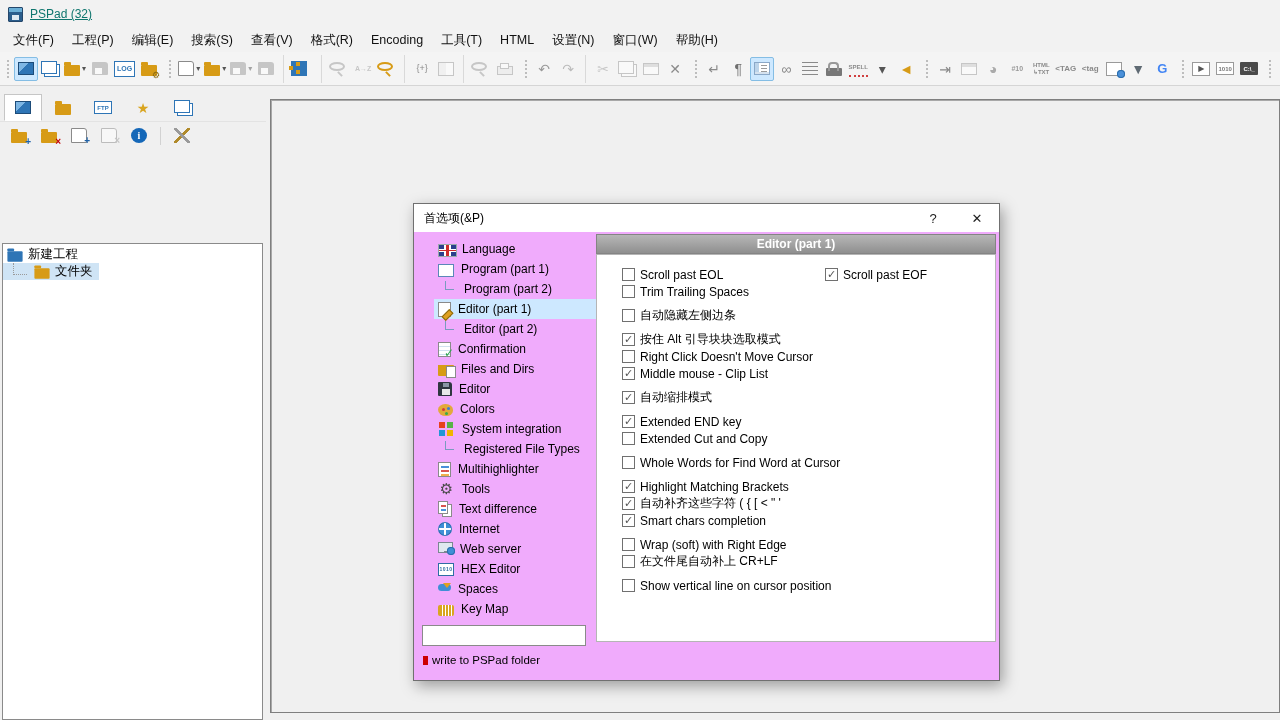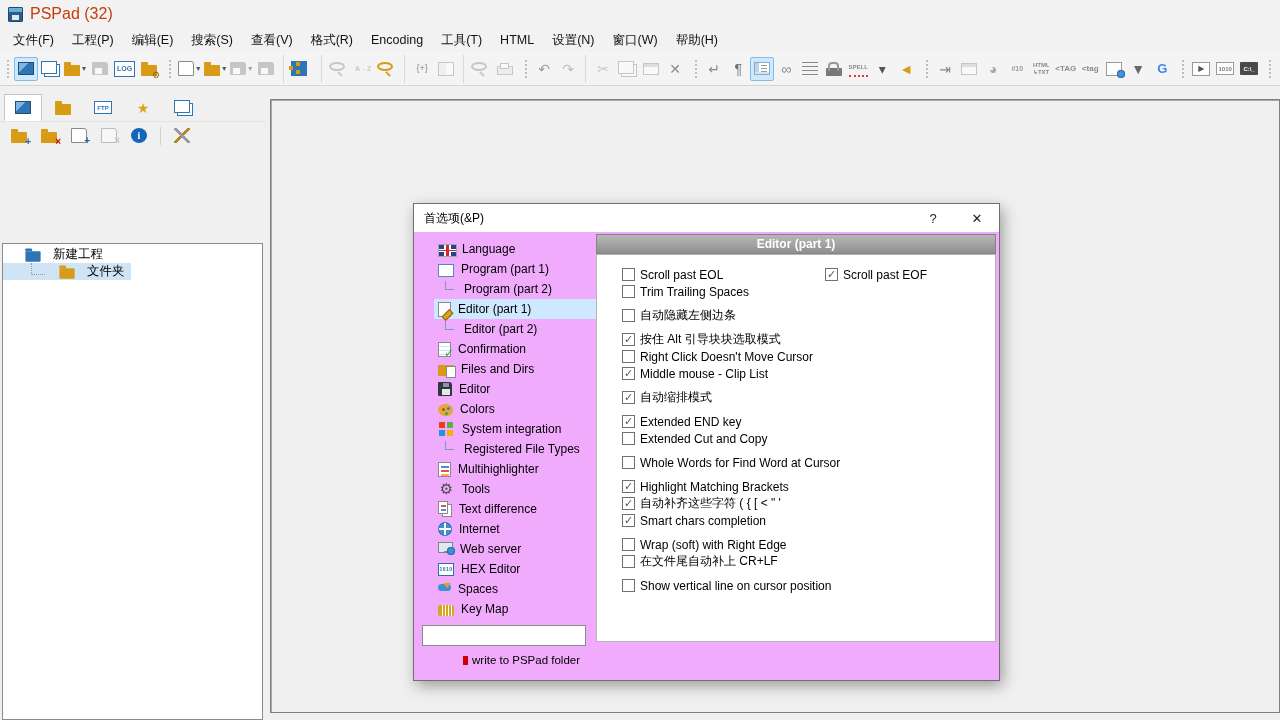--- a/index.html
+++ b/index.html
@@ -1,21 +1,21 @@
 <!DOCTYPE html>
 <html><head>
 <meta charset="utf-8">
 <style>
   * { margin:0; padding:0; box-sizing:border-box; }
   html,body { width:1280px; height:720px; overflow:hidden; }
   body { font-family:"Liberation Sans","DejaVu Sans",sans-serif; background:#f0f0f0; position:relative; font-size:12px; color:#000; }
 
   
   #titlebar { height:28px; background:#f2f2f2; display:flex; align-items:center; padding-left:8px; gap:7px; }
-  #title-text { color:#c2410c; font-size:16px; }
+  #title-text { color:#0f766e; font-size:12px;text-decoration:underline; }
   #app-icon { width:15px; height:15px; background:linear-gradient(#6aaed6 0 28%, #2b5d8c 28% 100%); border:1px solid #24476b; border-radius:1px; position:relative; }
   #app-icon::after { content:""; position:absolute; left:3px; bottom:1px; width:7px; height:5px; background:#dfe9f2; }
   #menubar { height:24px; display:flex; align-items:center; padding-left:4px; background:#f2f2f2; }
   .menu-item { padding:3px 9px; font-size:12.5px; color:#111; }
   #toolbar { height:34px; background:#f4f4f4; display:flex; align-items:center; padding:0 2px; border-bottom:1px solid #d5d5d5; }
   .tb-group { display:flex; align-items:center; height:28px; padding:0 3px; }
   .tb-group.sep { border-left:1px solid #d9d9d9; margin-left:2px; padding-left:5px; }
   .grip { width:5px; height:20px; margin:0 3px 0 1px; background-image:radial-gradient(#bdbdbd 1px, transparent 1.2px); background-size:4px 4px; }
   .tb-btn { min-width:24px; height:24px; display:flex; align-items:center; justify-content:center; border:1px solid transparent; border-radius:2px; padding:0 1px; }
   .tb-btn.hl { background:#cde8ff; border-color:#84bde4; }
@@ -68,21 +68,21 @@
 
   
   #sidepanel { position:absolute; left:0; top:88px; width:266px; bottom:0; background:#f0f0f0; }
   #side-tabs { display:flex; gap:2px; padding:6px 0 0 4px; height:33px; }
   .side-tab { width:38px; height:27px; display:flex; align-items:center; justify-content:center; border:1px solid transparent; }
   .side-tab.active { background:#fff; border-color:#c6c6c6; border-bottom-color:#fff; }
   #side-toolbar { display:flex; align-items:center; gap:4px; padding:4px 6px; height:28px; border-top:1px solid #e3e3e3; }
   .side-btn { width:26px; height:24px; display:flex; align-items:center; justify-content:center; border-radius:2px; }
   .side-sep { width:1px; height:18px; background:#d2d2d2; margin:0 4px; }
   #tree { position:absolute; left:2px; right:3px; top:155px; bottom:0; background:#fff; border:1px solid #8a8a8a; padding:2px 0; }
-  .tree-row { display:flex; align-items:center; height:17px; gap:12px; padding-left:22px; width:max-content; padding-right:6px; }
+  .tree-row { display:flex; align-items:center; height:17px; gap:5px; padding-left:4px; width:max-content; padding-right:6px; }
   .tree-row .lbl { font-size:12.5px; }
   .tree-row.sel { background:#cfe4f5; }
   .tree-indent { width:14px; height:12px; border-left:1px dotted #9a9a9a; border-bottom:1px dotted #9a9a9a; margin:0 2px 6px 6px; }
   .tree-row .tbi { transform:scale(.95); }
 
   
   #mdi { position:absolute; left:270px; top:99px; right:0px; bottom:7px; border:1px solid #7f7f7f; background:#f0f0f0; box-shadow:inset 1px 1px 0 #a8a8a8; }
 
   
   #dialog { position:absolute; left:413px; top:203px; width:587px; height:478px; background:#f0abfc; border:1px solid #707070; box-shadow:3px 5px 14px rgba(0,0,0,.35); }
@@ -139,21 +139,21 @@
   #panel-header { position:absolute; left:182px; top:30px; width:400px; height:20px; background:linear-gradient(#b7b7b7,#8f8f8f); border:1px solid #848484; color:#fff; font-weight:bold; font-size:12px; display:flex; align-items:center; justify-content:center; }
   #panel-body { position:absolute; left:182px; top:50px; width:400px; height:388px; background:#fff; border:1px solid #b5b5b5; padding:11px 0 0 25px; }
   .cbgroup { margin-top:7px; } .cbgroup:first-child { margin-top:0; }
   .cbrow { display:flex; align-items:center; height:17px; }
   .cb { width:13px; height:13px; border:1px solid #707070; background:#fff; display:inline-flex; align-items:center; justify-content:center; margin-right:5px; flex:none; font-size:11px; color:#555; }
   .cb.on::after { content:"✓"; margin-top:-1px; }
   .cbrow .lbl { font-size:12px; white-space:nowrap; }
   #right-item { position:absolute; left:228px; top:11px; }
 
   #dlg-search { position:absolute; left:8px; top:421px; width:164px; height:21px; border:1px solid #8a8a8a; background:#fff; font-size:12px; padding:0 4px; outline:none; }
-  #dlg-note { position:absolute; left:9px; top:450px; display:flex; align-items:center; gap:4px; font-size:11.5px;margin-left:40px; }
+  #dlg-note { position:absolute; left:9px; top:450px; display:flex; align-items:center; gap:4px; font-size:11.5px; }
   #dlg-note .bullet { width:5px; height:9px; background:#c00; display:inline-block; }
   #btn-row { position:absolute; left:185px; top:445px; display:flex; gap:16px; }
   .dlg-btn { height:23px; background:#e1e1e1; border:1px solid #adadad; font-size:12px; font-family:inherit; display:flex; align-items:center; justify-content:center; }
   .dlg-btn:first-child { width:132px; }
   .dlg-btn:nth-child(2), .dlg-btn:nth-child(3) { width:67px; }
   .dlg-btn:nth-child(4) { width:70px; }
 </style>
 </head>
 <body>
 

